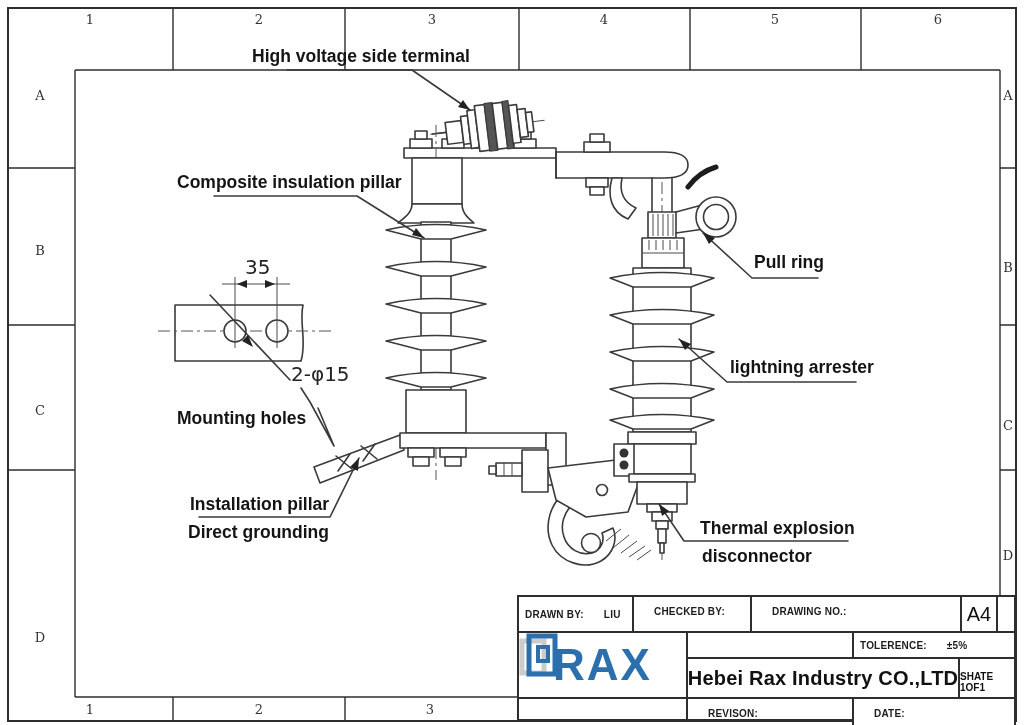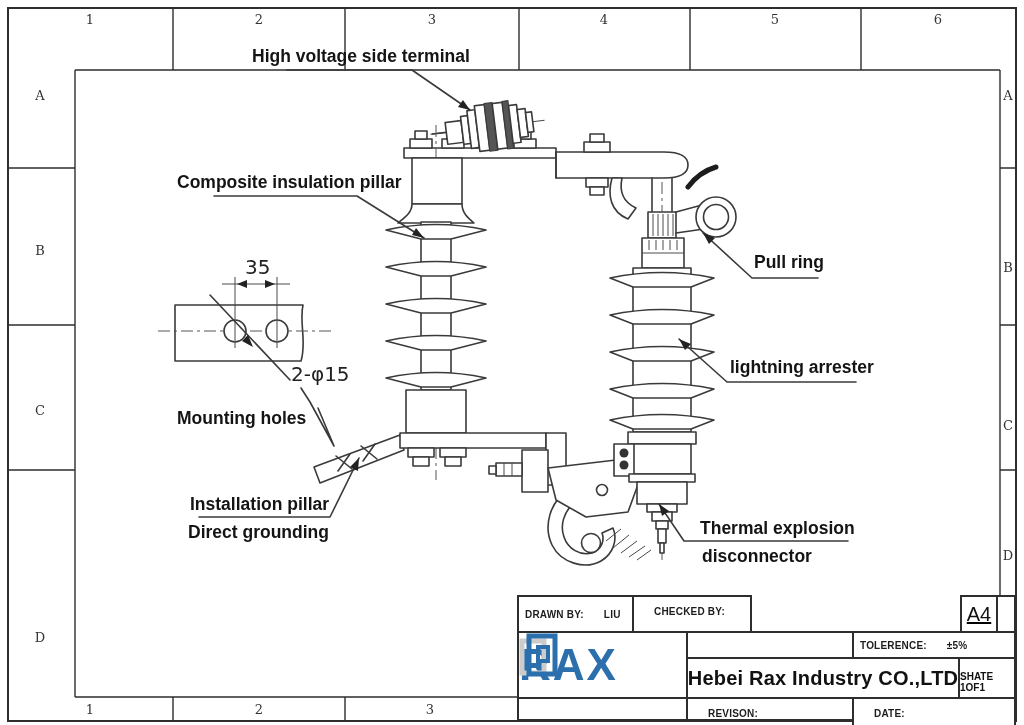--- a/index.html
+++ b/index.html
@@ -24,21 +24,21 @@
 
   
   .tb-cell{position:absolute;border:2px solid #2e2e2e;box-sizing:border-box;background:#fff;}
   .tb-label{font-size:10px;font-weight:bold;color:#1c1c1c;letter-spacing:.2px;white-space:nowrap;}
   .tb-pad{padding:4px 20px;}
   .tb-center{display:flex;align-items:center;justify-content:center;}
   .tb-row{display:flex;align-items:center;padding:0 6px;gap:20px;}
   .a4{font-size:20px;color:#111;font-weight:normal;}
   .company{font-size:20px;font-weight:bold;color:#111;white-space:nowrap;letter-spacing:.2px;}
   .sheet-note{font-size:10px;font-weight:bold;color:#111;}
-  .logo-wrap{display:flex;align-items:center;gap:8px;height:100%;border-radius:11px;}
+  .logo-wrap{display:flex;align-items:center;justify-content:center;gap:8px;height:100%;border-radius:11px;}
   .logo-text{font-size:44px;font-weight:bold;color:#2b6fad;letter-spacing:2px;line-height:1;}
 </style>
 </head>
 <body>
 
 <div class="stage">
 
 <svg width="1024" height="725" viewBox="0 0 1024 725">
 
   <g>
@@ -221,21 +221,24 @@
 </svg>
 
 <div style="position:absolute;left:517px;top:595px;width:499px;height:126px;">
   <div class="tb-cell tb-row" style="left:0;top:0;width:117px;height:38px;">
     <span class="tb-label">DRAWN BY:</span>
     <span class="tb-label">LIU</span>
   </div>
   <div class="tb-cell tb-pad" style="left:115px;top:0;width:120px;height:38px;">
     <span class="tb-label">CHECKED BY:</span>
   </div>
-  <div class="tb-cell tb-center" style="left:443px;top:0;width:38px;height:38px;text-decoration:underline;">
+  <div class="tb-cell tb-pad" style="left:233px;top:0;width:212px;height:38px;">
+    <span class="tb-label">DRAWING NO.:</span>
+  </div>
+  <div class="tb-cell tb-center" style="left:443px;top:0;width:38px;height:38px;">
     <span class="a4">A4</span>
   </div>
   <div class="tb-cell" style="left:479px;top:0;width:20px;height:38px;"></div>
 
   <div class="tb-cell" style="left:0;top:36px;width:171px;height:68px;">
     <div class="logo-wrap">
       <svg width="42" height="48" viewBox="0 0 42 48">
         <rect x="3" y="8" width="22" height="32" fill="none" stroke="#cccccc" stroke-width="5"></rect>
         <rect x="10" y="3" width="26" height="38" fill="none" stroke="#2b6fad" stroke-width="5"></rect>
         <rect x="19" y="14" width="10" height="14" fill="none" stroke="#2b6fad" stroke-width="4"></rect>

